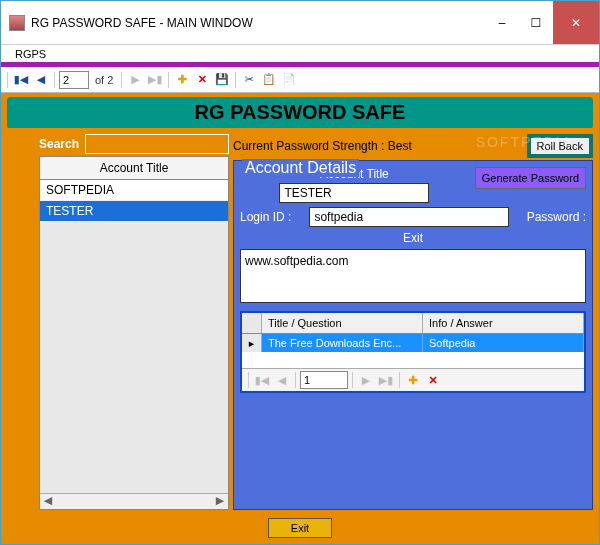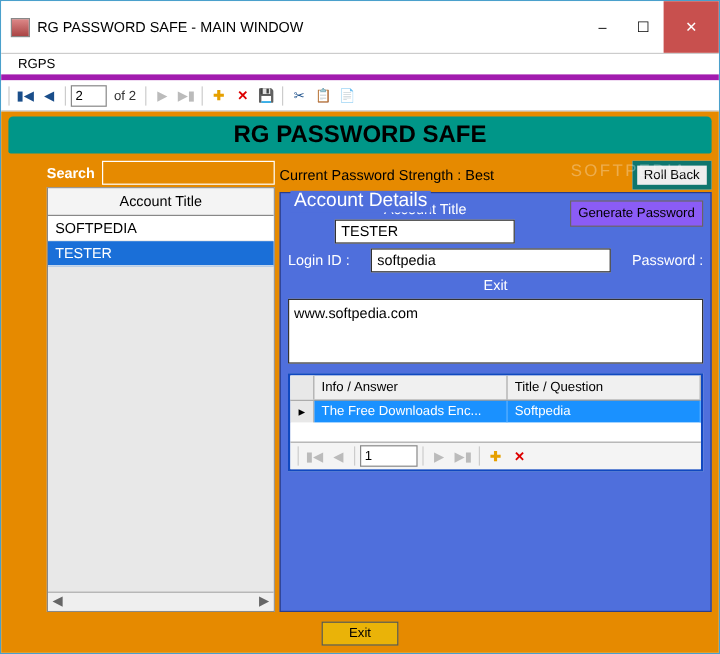--- a/index.html
+++ b/index.html
@@ -173,22 +173,22 @@
             <input class="field-input" value="softpedia" style="">
             <div class="field-lbl">Password :</div>
           </div>
 
           <div class="notes-lbl">Exit</div>
           <textarea class="notes-area" style="">www.softpedia.com</textarea>
 
           <div class="sub">
             <div class="sub-head">
               <div class="sub-rowhead"></div>
+              <div class="sub-col">Title / Question</div>
               <div class="sub-col">Info / Answer</div>
-              <div class="sub-col">Title / Question</div>
             </div>
             <div class="sub-row">
               <div class="sub-rowhead">▸</div>
               <div class="sub-cell">The Free Downloads Enc...</div>
               <div class="sub-cell">Softpedia</div>
             </div>
             <div style="height:16px;background:#fff"></div>
             <div class="sub-nav">
               <div class="tb-sep"></div>
               <div class="nav-btn nav-dis">▮◀</div>

